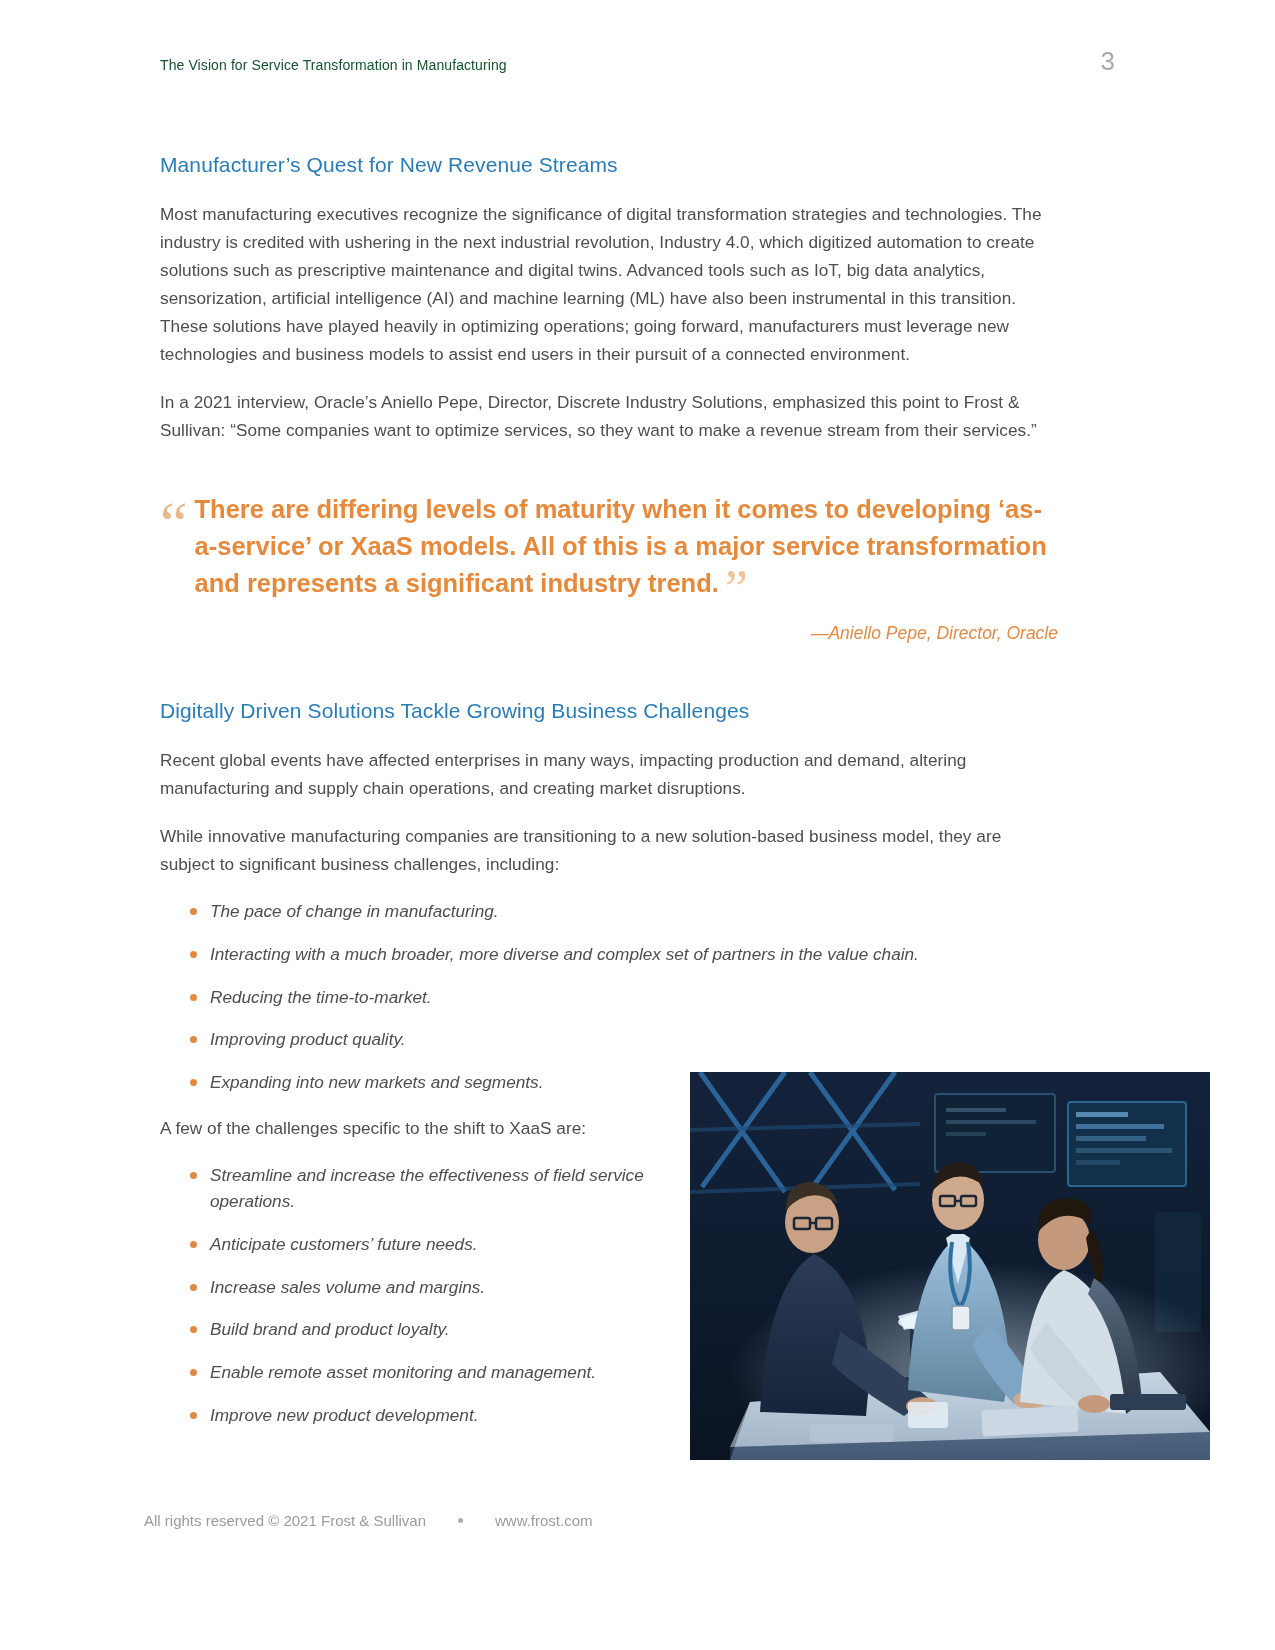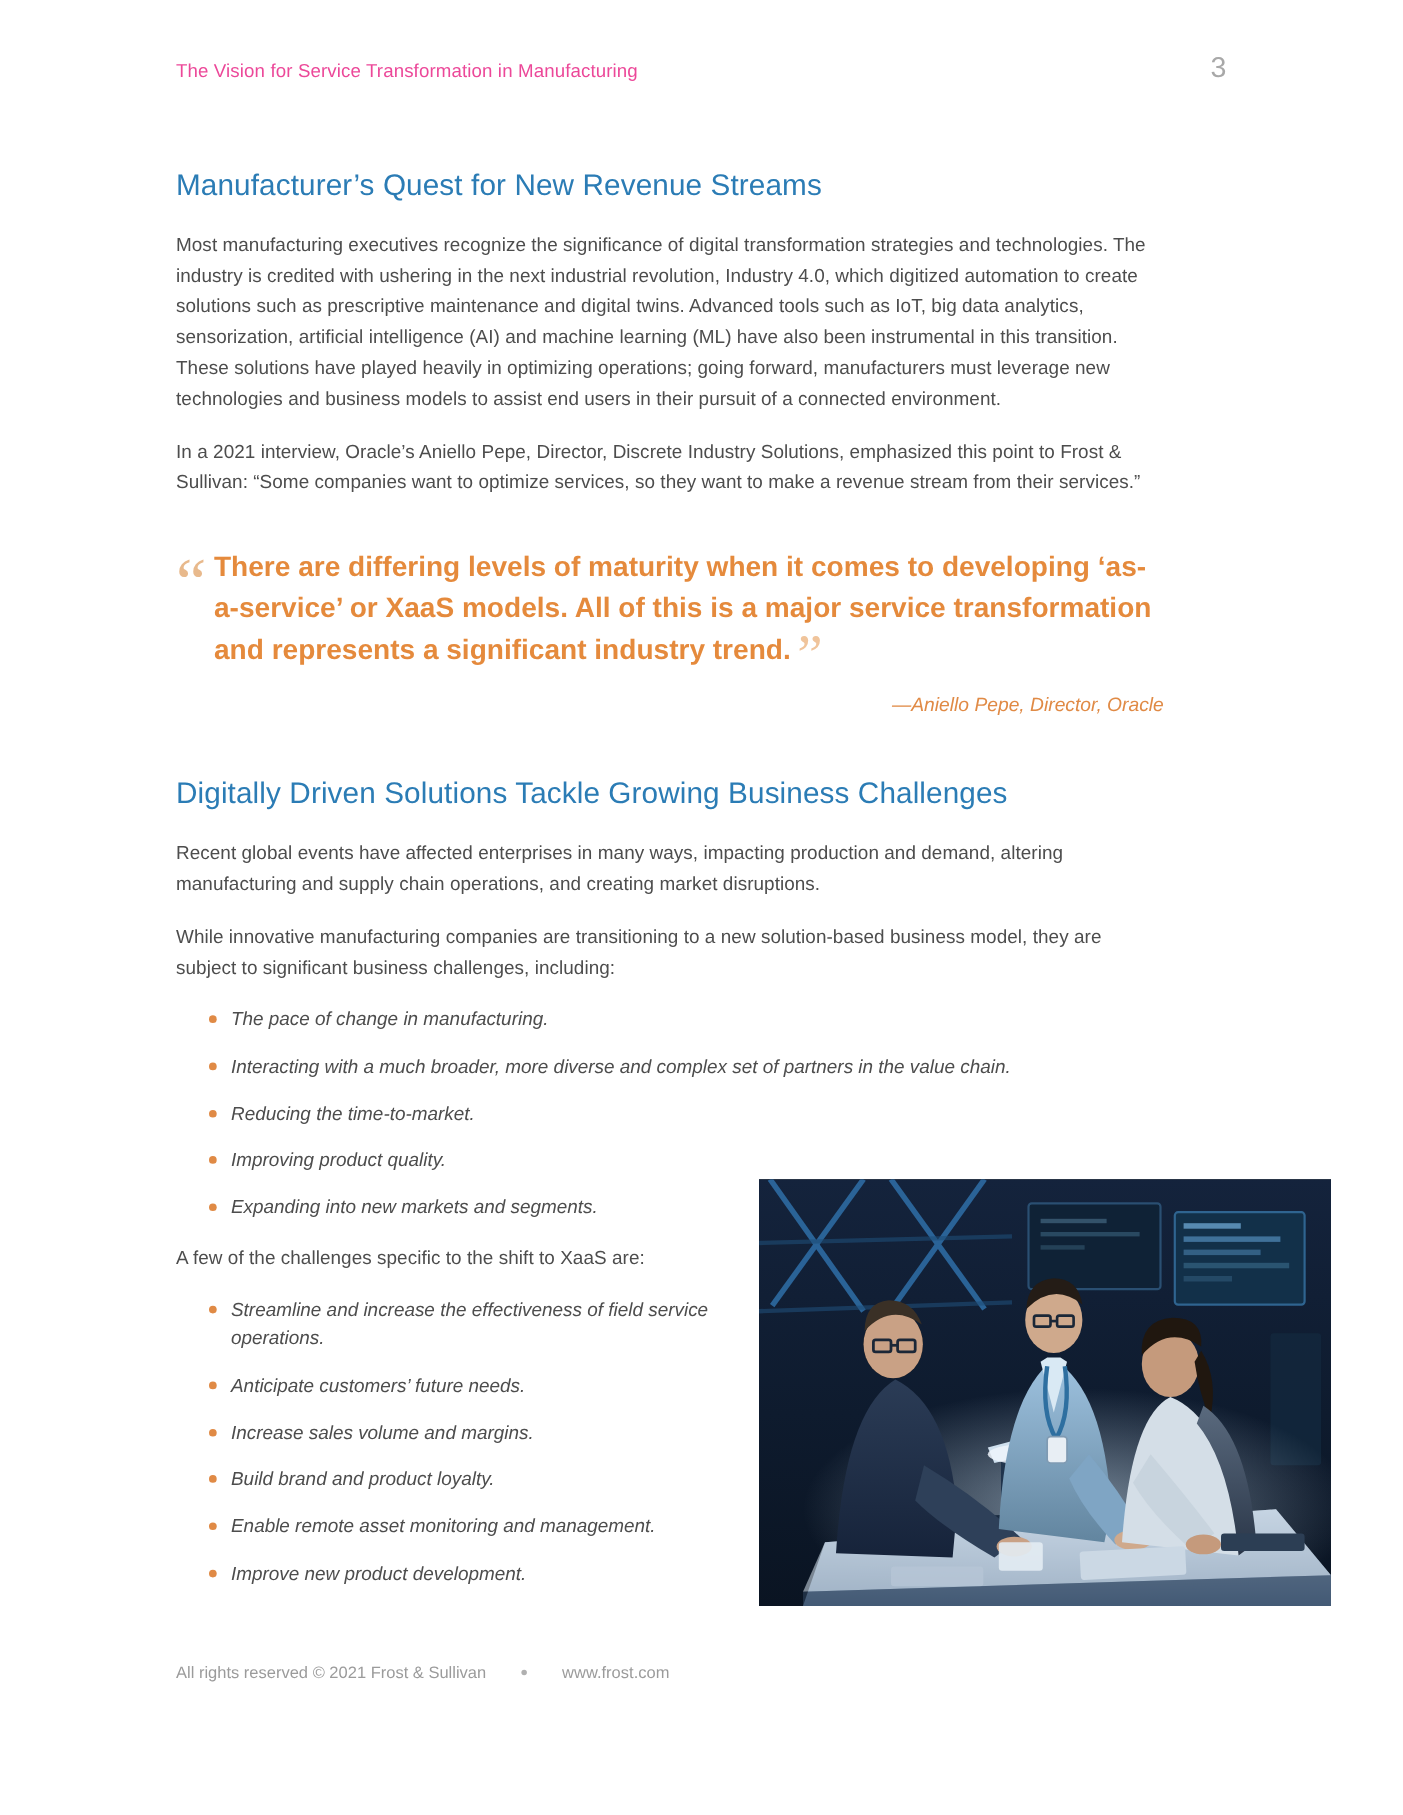--- a/index.html
+++ b/index.html
@@ -17,42 +17,42 @@
     box-sizing:border-box;
   }
 
   
   .header{
     position:absolute;
     left:160px;right:160px;top:48px;
     display:flex;align-items:baseline;justify-content:space-between;
   }
   .header-title{
-    font-size:17px;
-    color:#ec4899;
+    font-size:14px;
+    color:#14532d;
     letter-spacing:.1px;
     font-weight:400;
   }
   .header-pageno{
     font-size:26px;
     color:#a8a8a8;
     font-weight:400;
     line-height:1;
   }
 
   
   .content{
     position:absolute;
     left:160px;
     top:152px;
     width:900px;
   }
 
   h2.section-title{
-    font-size:27px;
+    font-size:21px;
     font-weight:400;
     color:#2b7cb5;
     margin:0 0 22px 0;
     letter-spacing:.1px;
     line-height:1.25;
   }
   h2.section-title.second{
     margin-top:0;
   }
 
@@ -145,21 +145,21 @@
     width:520px;
     height:388px;
     overflow:hidden;
     background:#0d1828;
   }
   .photo svg{display:block;}
 
   
   .footer{
     position:absolute;
-    left:160px;
+    left:144px;
     top:1512px;
     display:flex;
     align-items:center;
     font-size:15px;
     color:#9b9b9b;
   }
   .footer .dot{
     width:5px;height:5px;border-radius:50%;
     background:#b0b0b0;
     margin:0 32px;

